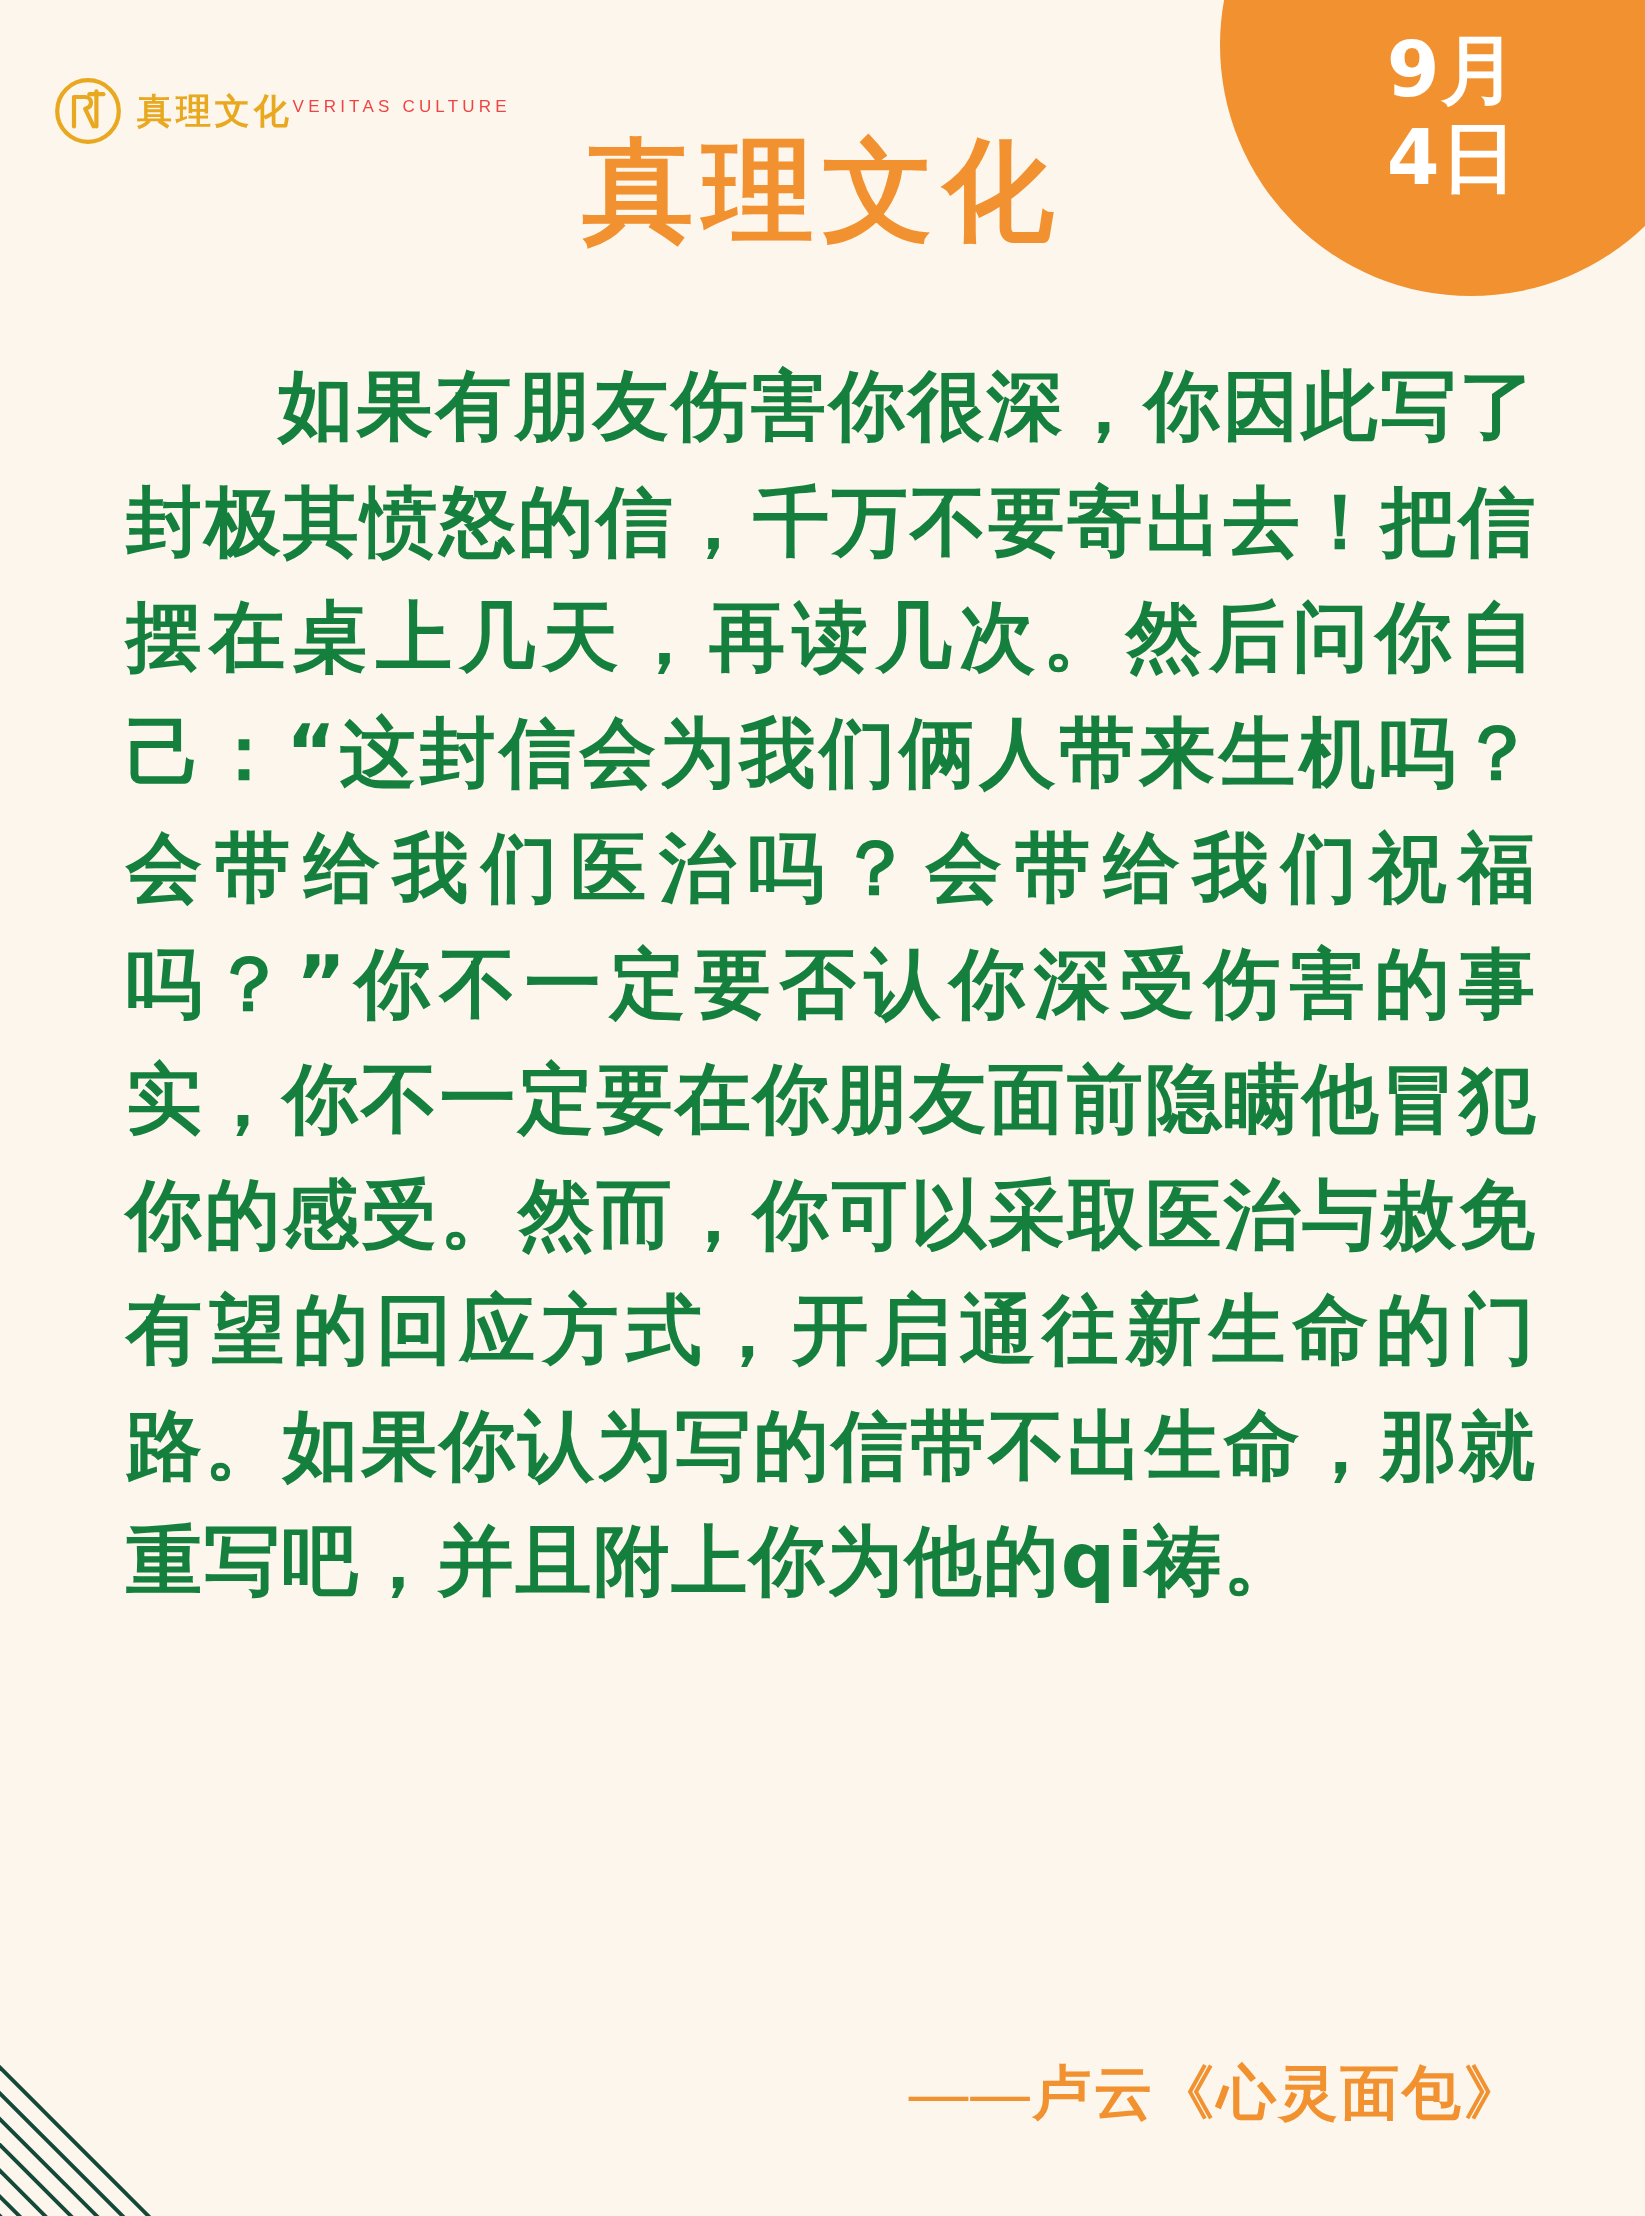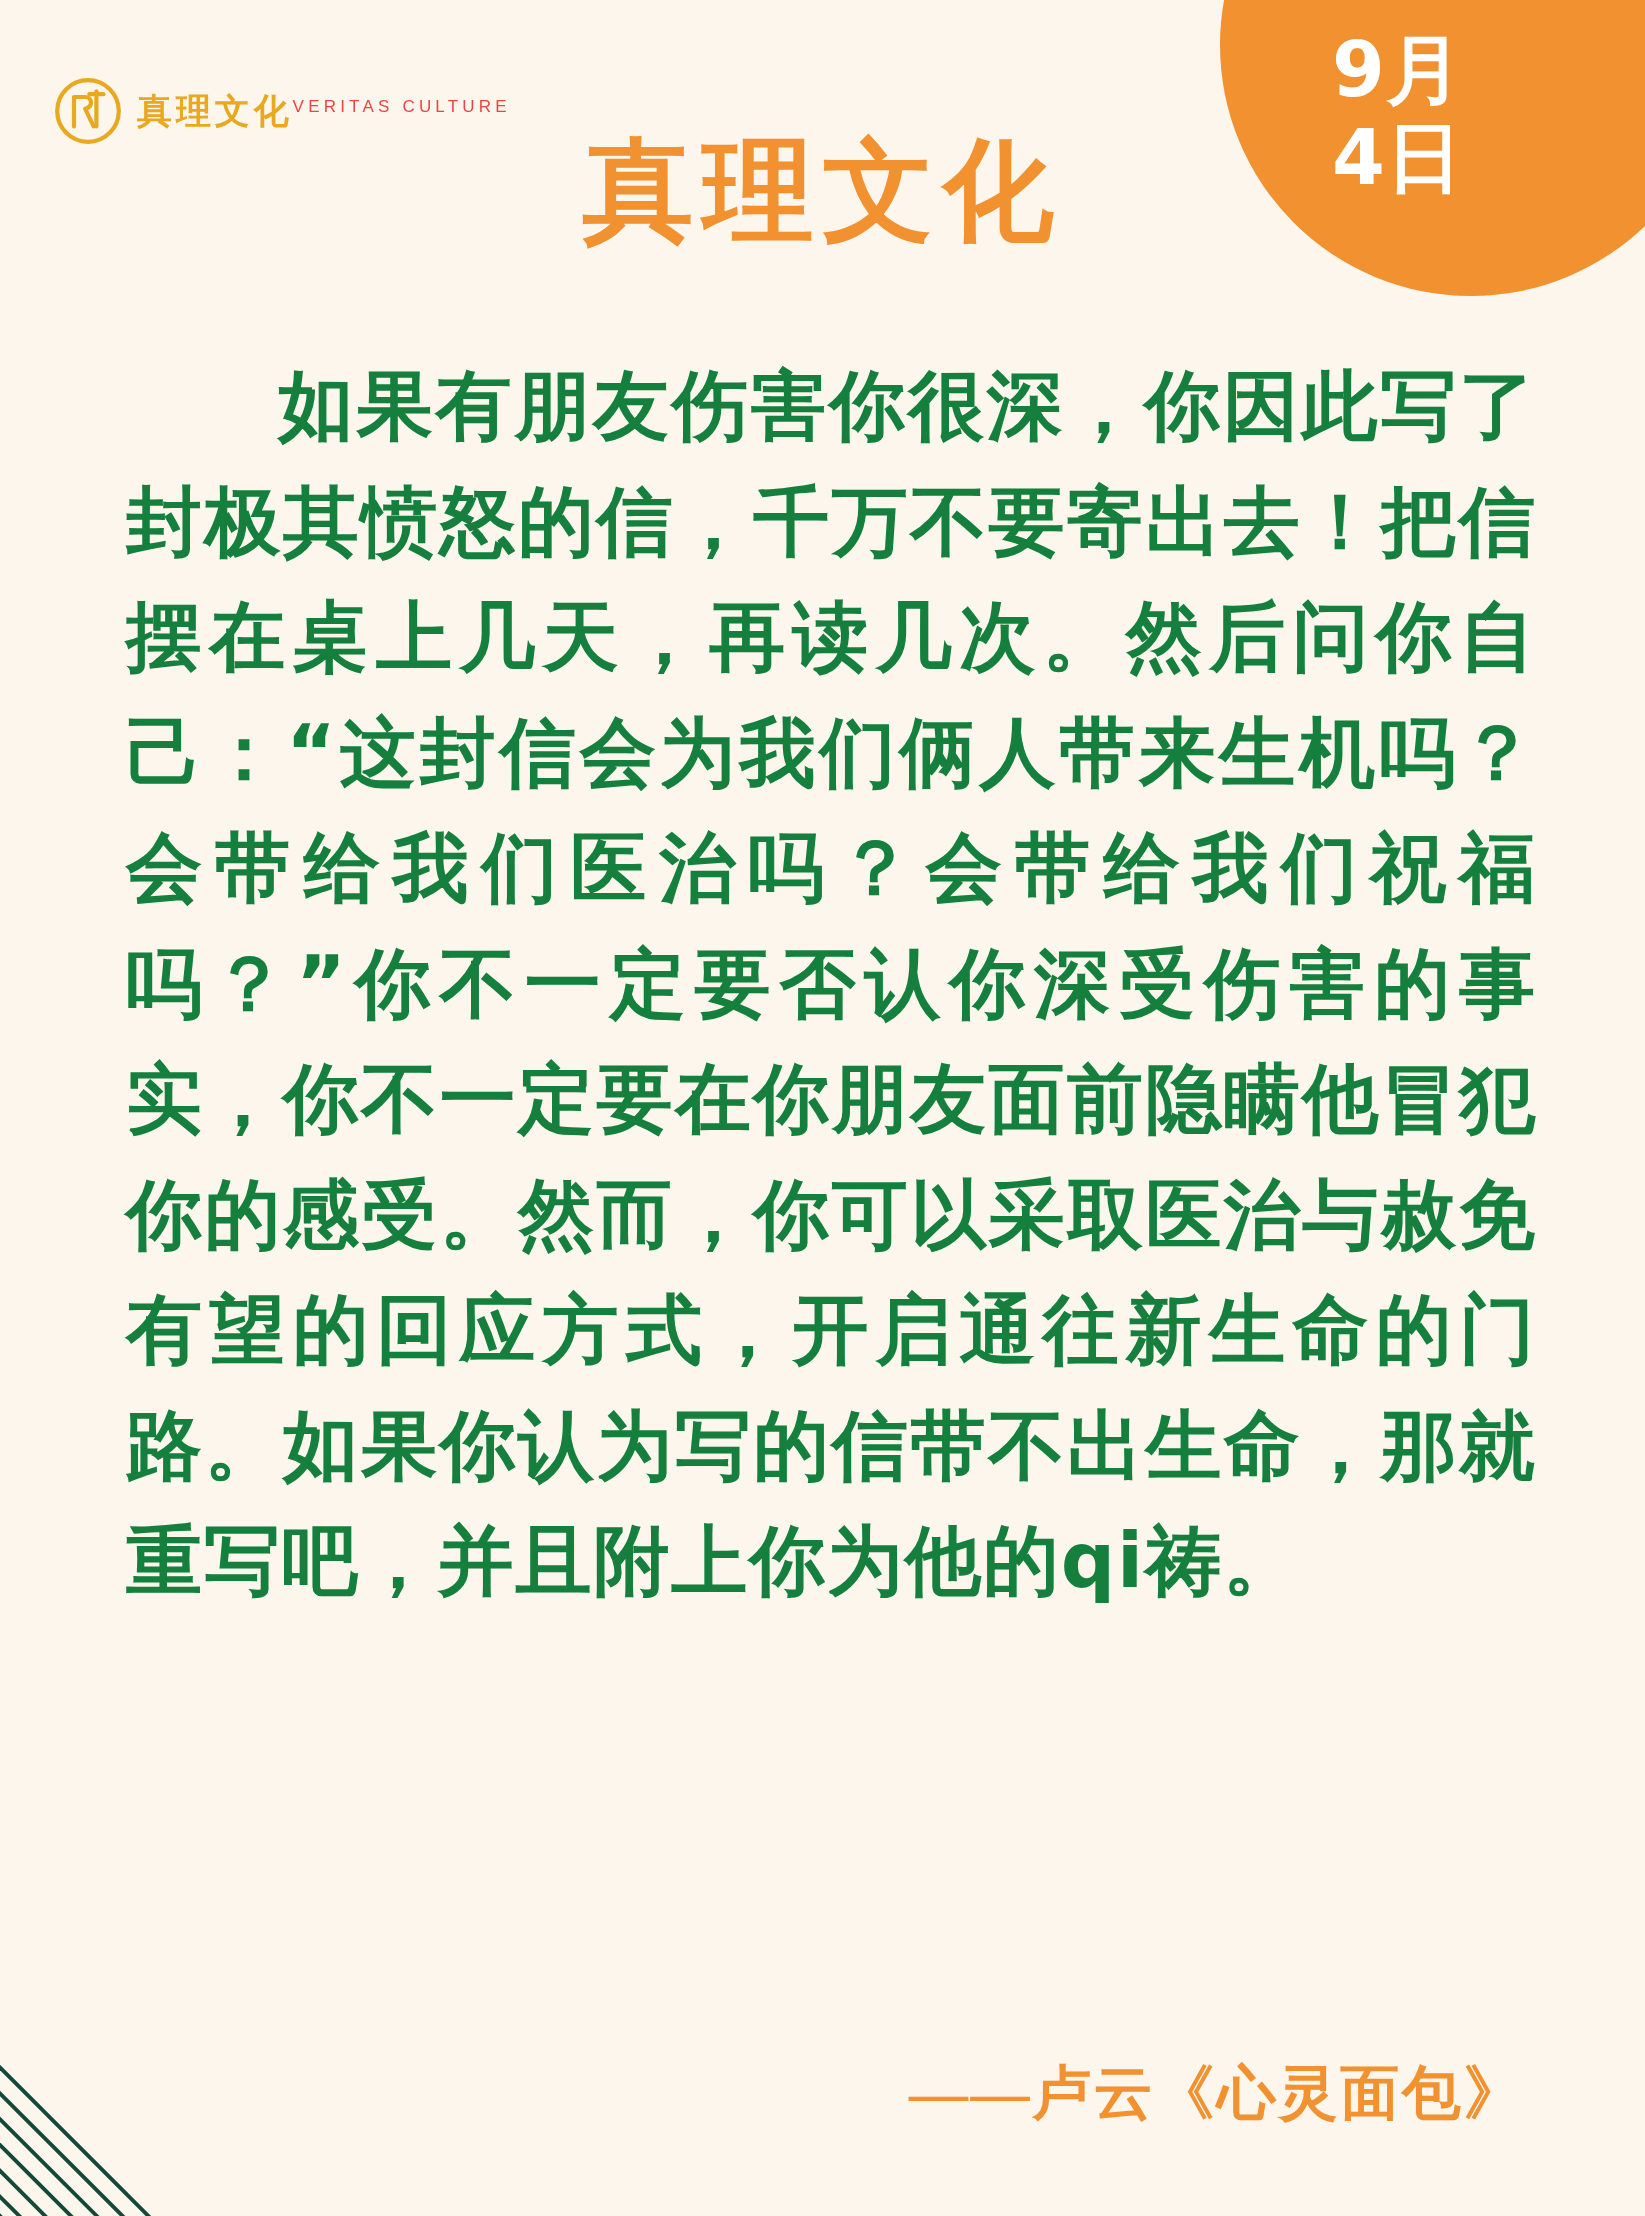--- a/index.html
+++ b/index.html
@@ -26,29 +26,29 @@
     top: -206px;
     right: -77px;
     width: 502px;
     height: 502px;
     border-radius: 50%;
     background: #f2912f;
     z-index: 5;
   }
   .date-badge .date-text {
     position: absolute;
-    left: 112px;
+    left: 94px;
     top: 232px;
     width: 277px;
     color: #ffffff;
     font-size: 76px;
     line-height: 1.16;
     font-weight: 700;
     letter-spacing: 1.3px;
-    text-align: left;
+    text-align: center;
     font-family: "DejaVu Sans", "Liberation Sans", sans-serif;
   }
   .date-badge .date-line {
     display: block;
     white-space: nowrap;
   }
 
   
   .brand {
     position: absolute;

